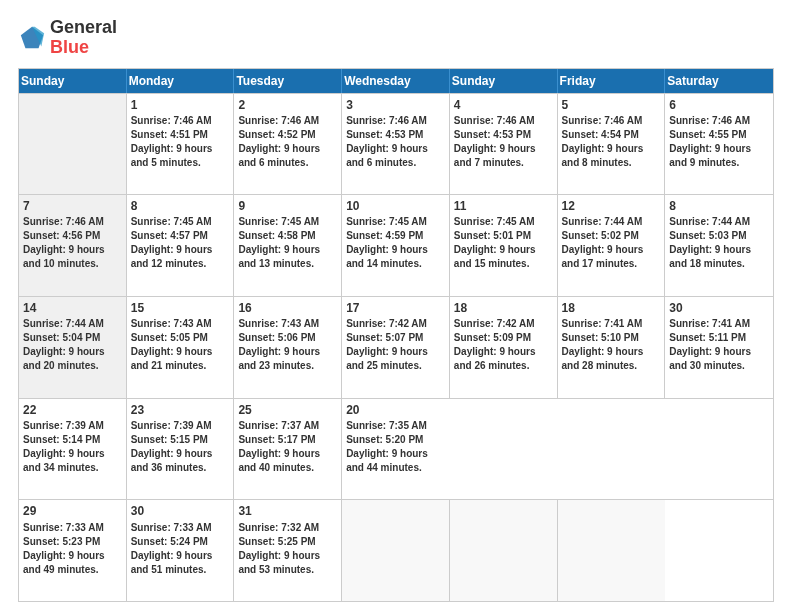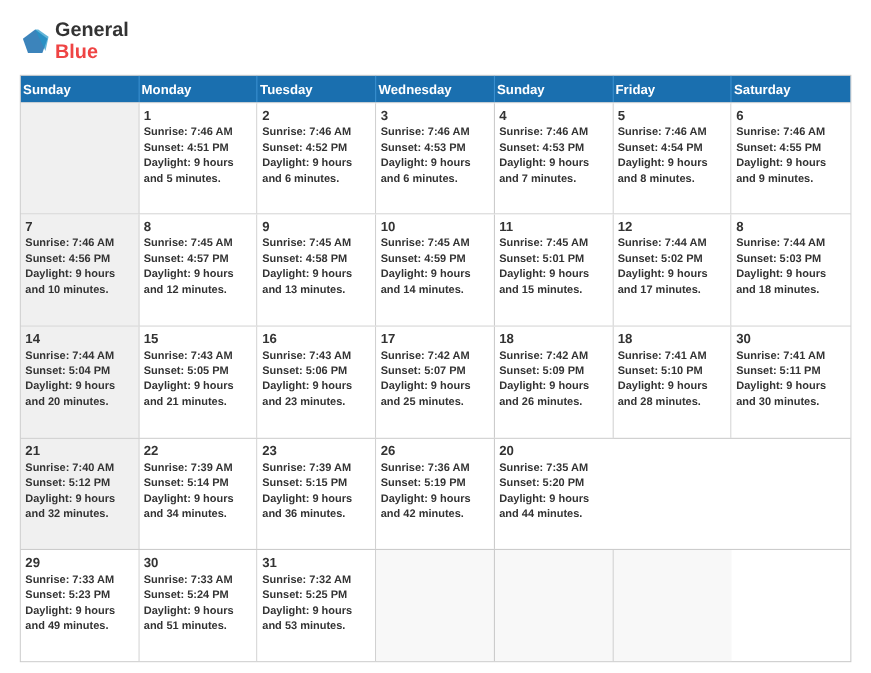--- a/index.html
+++ b/index.html
@@ -219,35 +219,31 @@
           <div class="cal-cell">
             <span class="day-num">18</span>
             <div class="cell-text">Sunrise: 7:41 AM<br>Sunset: 5:10 PM<br>Daylight: 9 hours and 28 minutes.</div>
           </div>
           <div class="cal-cell">
             <span class="day-num">30</span>
             <div class="cell-text">Sunrise: 7:41 AM<br>Sunset: 5:11 PM<br>Daylight: 9 hours and 30 minutes.</div>
           </div>
         </div>
         <div class="cal-row">
-          <div class="cal-cell shaded">
-            <span class="day-num">21</span>
-            <div class="cell-text">Sunrise: 7:40 AM<br>Sunset: 5:12 PM<br>Daylight: 9 hours and 32 minutes.</div>
-          </div>
           <div class="cal-cell">
             <span class="day-num">22</span>
             <div class="cell-text">Sunrise: 7:39 AM<br>Sunset: 5:14 PM<br>Daylight: 9 hours and 34 minutes.</div>
           </div>
           <div class="cal-cell">
             <span class="day-num">23</span>
             <div class="cell-text">Sunrise: 7:39 AM<br>Sunset: 5:15 PM<br>Daylight: 9 hours and 36 minutes.</div>
           </div>
           <div class="cal-cell">
-            <span class="day-num">26</span>
-            <div class="cell-text">Sunrise: 7:36 AM<br>Sunset: 5:19 PM<br>Daylight: 9 hours and 42 minutes.</div>
+            <span class="day-num">25</span>
+            <div class="cell-text">Sunrise: 7:37 AM<br>Sunset: 5:17 PM<br>Daylight: 9 hours and 40 minutes.</div>
           </div>
           <div class="cal-cell">
             <span class="day-num">20</span>
             <div class="cell-text">Sunrise: 7:35 AM<br>Sunset: 5:20 PM<br>Daylight: 9 hours and 44 minutes.</div>
           </div>
         </div>
         <div class="cal-row">
           <div class="cal-cell">
             <span class="day-num">29</span>
             <div class="cell-text">Sunrise: 7:33 AM<br>Sunset: 5:23 PM<br>Daylight: 9 hours and 49 minutes.</div>

